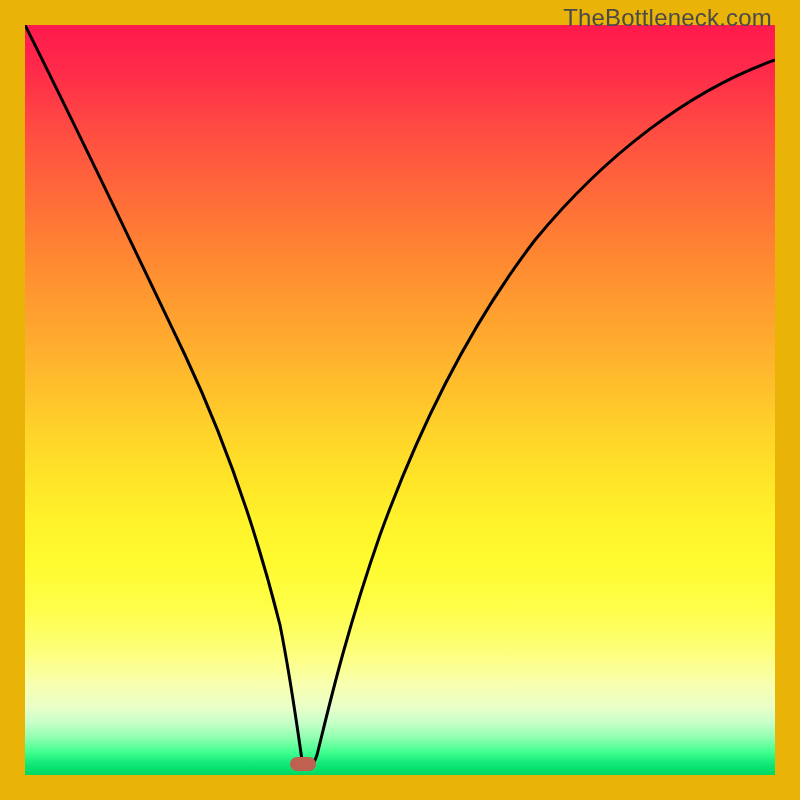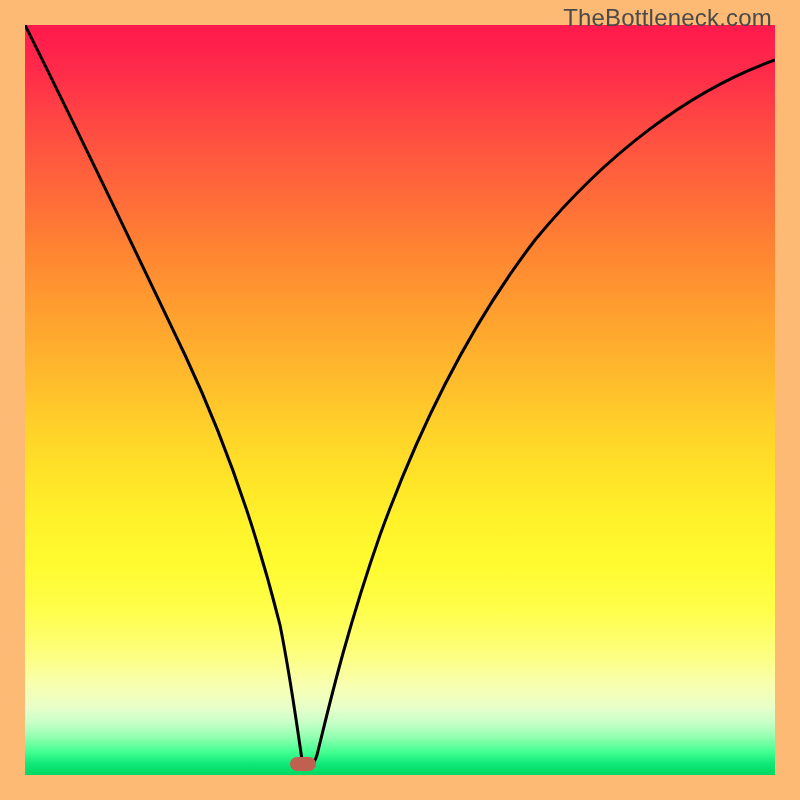--- a/index.html
+++ b/index.html
@@ -7,21 +7,21 @@
     padding: 0;
     width: 800px;
     height: 800px;
     overflow: hidden;
     background: #000;
     font-family: Arial, Helvetica, sans-serif;
   }
   .frame {
     position: absolute;
     inset: 0;
-    background: #fdba74;
+    background: #eab308;
   }
   .plot-area {
     position: absolute;
     left: 25px;
     top: 25px;
     width: 750px;
     height: 750px;
     overflow: hidden;
   }
   .gradient-bg {

